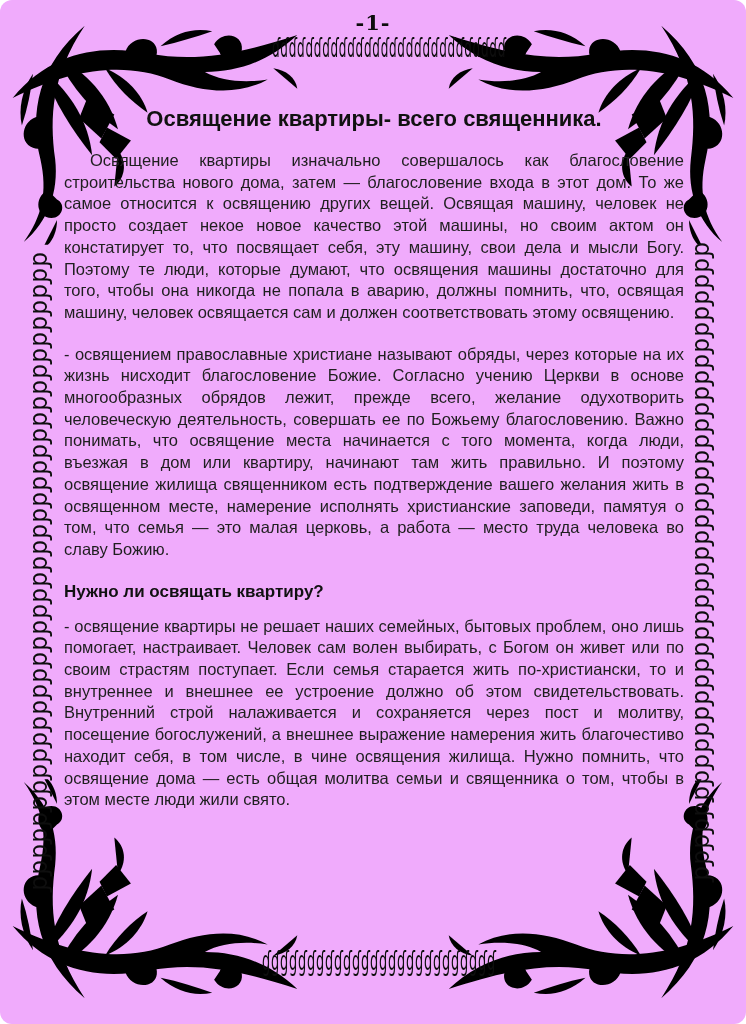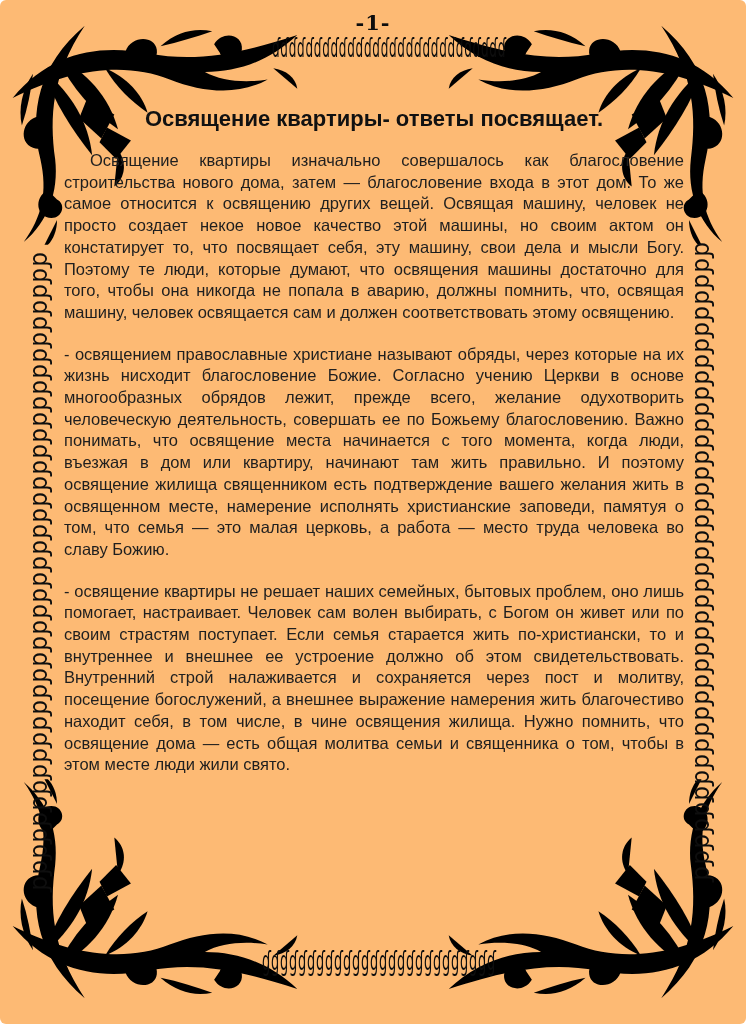--- a/index.html
+++ b/index.html
@@ -1,21 +1,21 @@
 <!DOCTYPE html>
 <html lang="ru"><head>
 <meta charset="utf-8">
 <style>
   html,body{margin:0;padding:0;background:#ffffff;}
   .page{
     position:relative;
     width:746px;height:1024px;
-    background:#fdba74;
+    background:#f0abfc;
     overflow:hidden;
-    border-radius:6px;
+    border-radius:12px;
     font-family:"Liberation Sans", sans-serif;
     color:#1b1b1b;
   }
   
   .corner{position:absolute;width:305px;height:262px;pointer-events:none;}
   .tl{left:-4px;top:-4px;}
   .tr{right:-4px;top:-4px;transform:scaleX(-1);}
   .bl{left:-4px;bottom:-4px;transform:scaleY(-1);}
   .br{right:-4px;bottom:-4px;transform:scale(-1,-1);}
   .orn-strip{position:absolute;pointer-events:none;}
@@ -119,19 +119,20 @@
   </div>
   <div class="orn-strip strip-side strip-right">
     <svg width="642" height="34">
       <text x="0" y="25" font-size="25" textLength="640" lengthAdjust="spacingAndGlyphs">ɗɗɗɗɗɗɗɗɗɗɗɗɗɗɗɗɗɗɗɗɗɗɗɗɗɗɗɗɗɗɗɗɗɗɗɗɗɗɗɗ</text>
     </svg>
   </div>
 
   <div class="page-number">-1-</div>
 
   <div class="content">
-    <h1>Освящение квартиры- ответы посвящает.</h1>
+    <h1>Освящение квартиры- всего священника.</h1>
     <p class="indent">Освящение квартиры изначально совершалось как благословение строительства нового дома, затем — благословение входа в этот дом. То же самое относится к освящению других вещей. Освящая машину, человек не просто создает некое новое качество этой машины, но своим актом он констатирует то, что посвящает себя, эту машину, свои дела и мысли Богу. Поэтому те люди, которые думают, что освящения машины достаточно для того, чтобы она никогда не попала в аварию, должны помнить, что, освящая машину, человек освящается сам и должен соответствовать этому освящению.</p>
     <p>- освящением православные христиане называют обряды, через которые на их жизнь нисходит благословение Божие. Согласно учению Церкви в основе многообразных обрядов лежит, прежде всего, желание одухотворить человеческую деятельность, совершать ее по Божьему благословению. Важно понимать, что освящение места начинается с того момента, когда люди, въезжая в дом или квартиру, начинают там жить правильно. И поэтому освящение жилища священником есть подтверждение вашего желания жить в освященном месте, намерение исполнять христианские заповеди, памятуя о том, что семья — это малая церковь, а работа — место труда человека во славу Божию.</p>
+    <h2>Нужно ли освящать квартиру?</h2>
     <p>- освящение квартиры не решает наших семейных, бытовых проблем, оно лишь помогает, настраивает. Человек сам волен выбирать, с Богом он живет или по своим страстям поступает. Если семья старается жить по-христиански, то и внутреннее и внешнее ее устроение должно об этом свидетельствовать. Внутренний строй налаживается и сохраняется через пост и молитву, посещение богослужений, а внешнее выражение намерения жить благочестиво находит себя, в том числе, в чине освящения жилища. Нужно помнить, что освящение дома — есть общая молитва семьи и священника о том, чтобы в этом месте люди жили свято.</p>
   </div>
 
 </div>
 
 </body></html>

